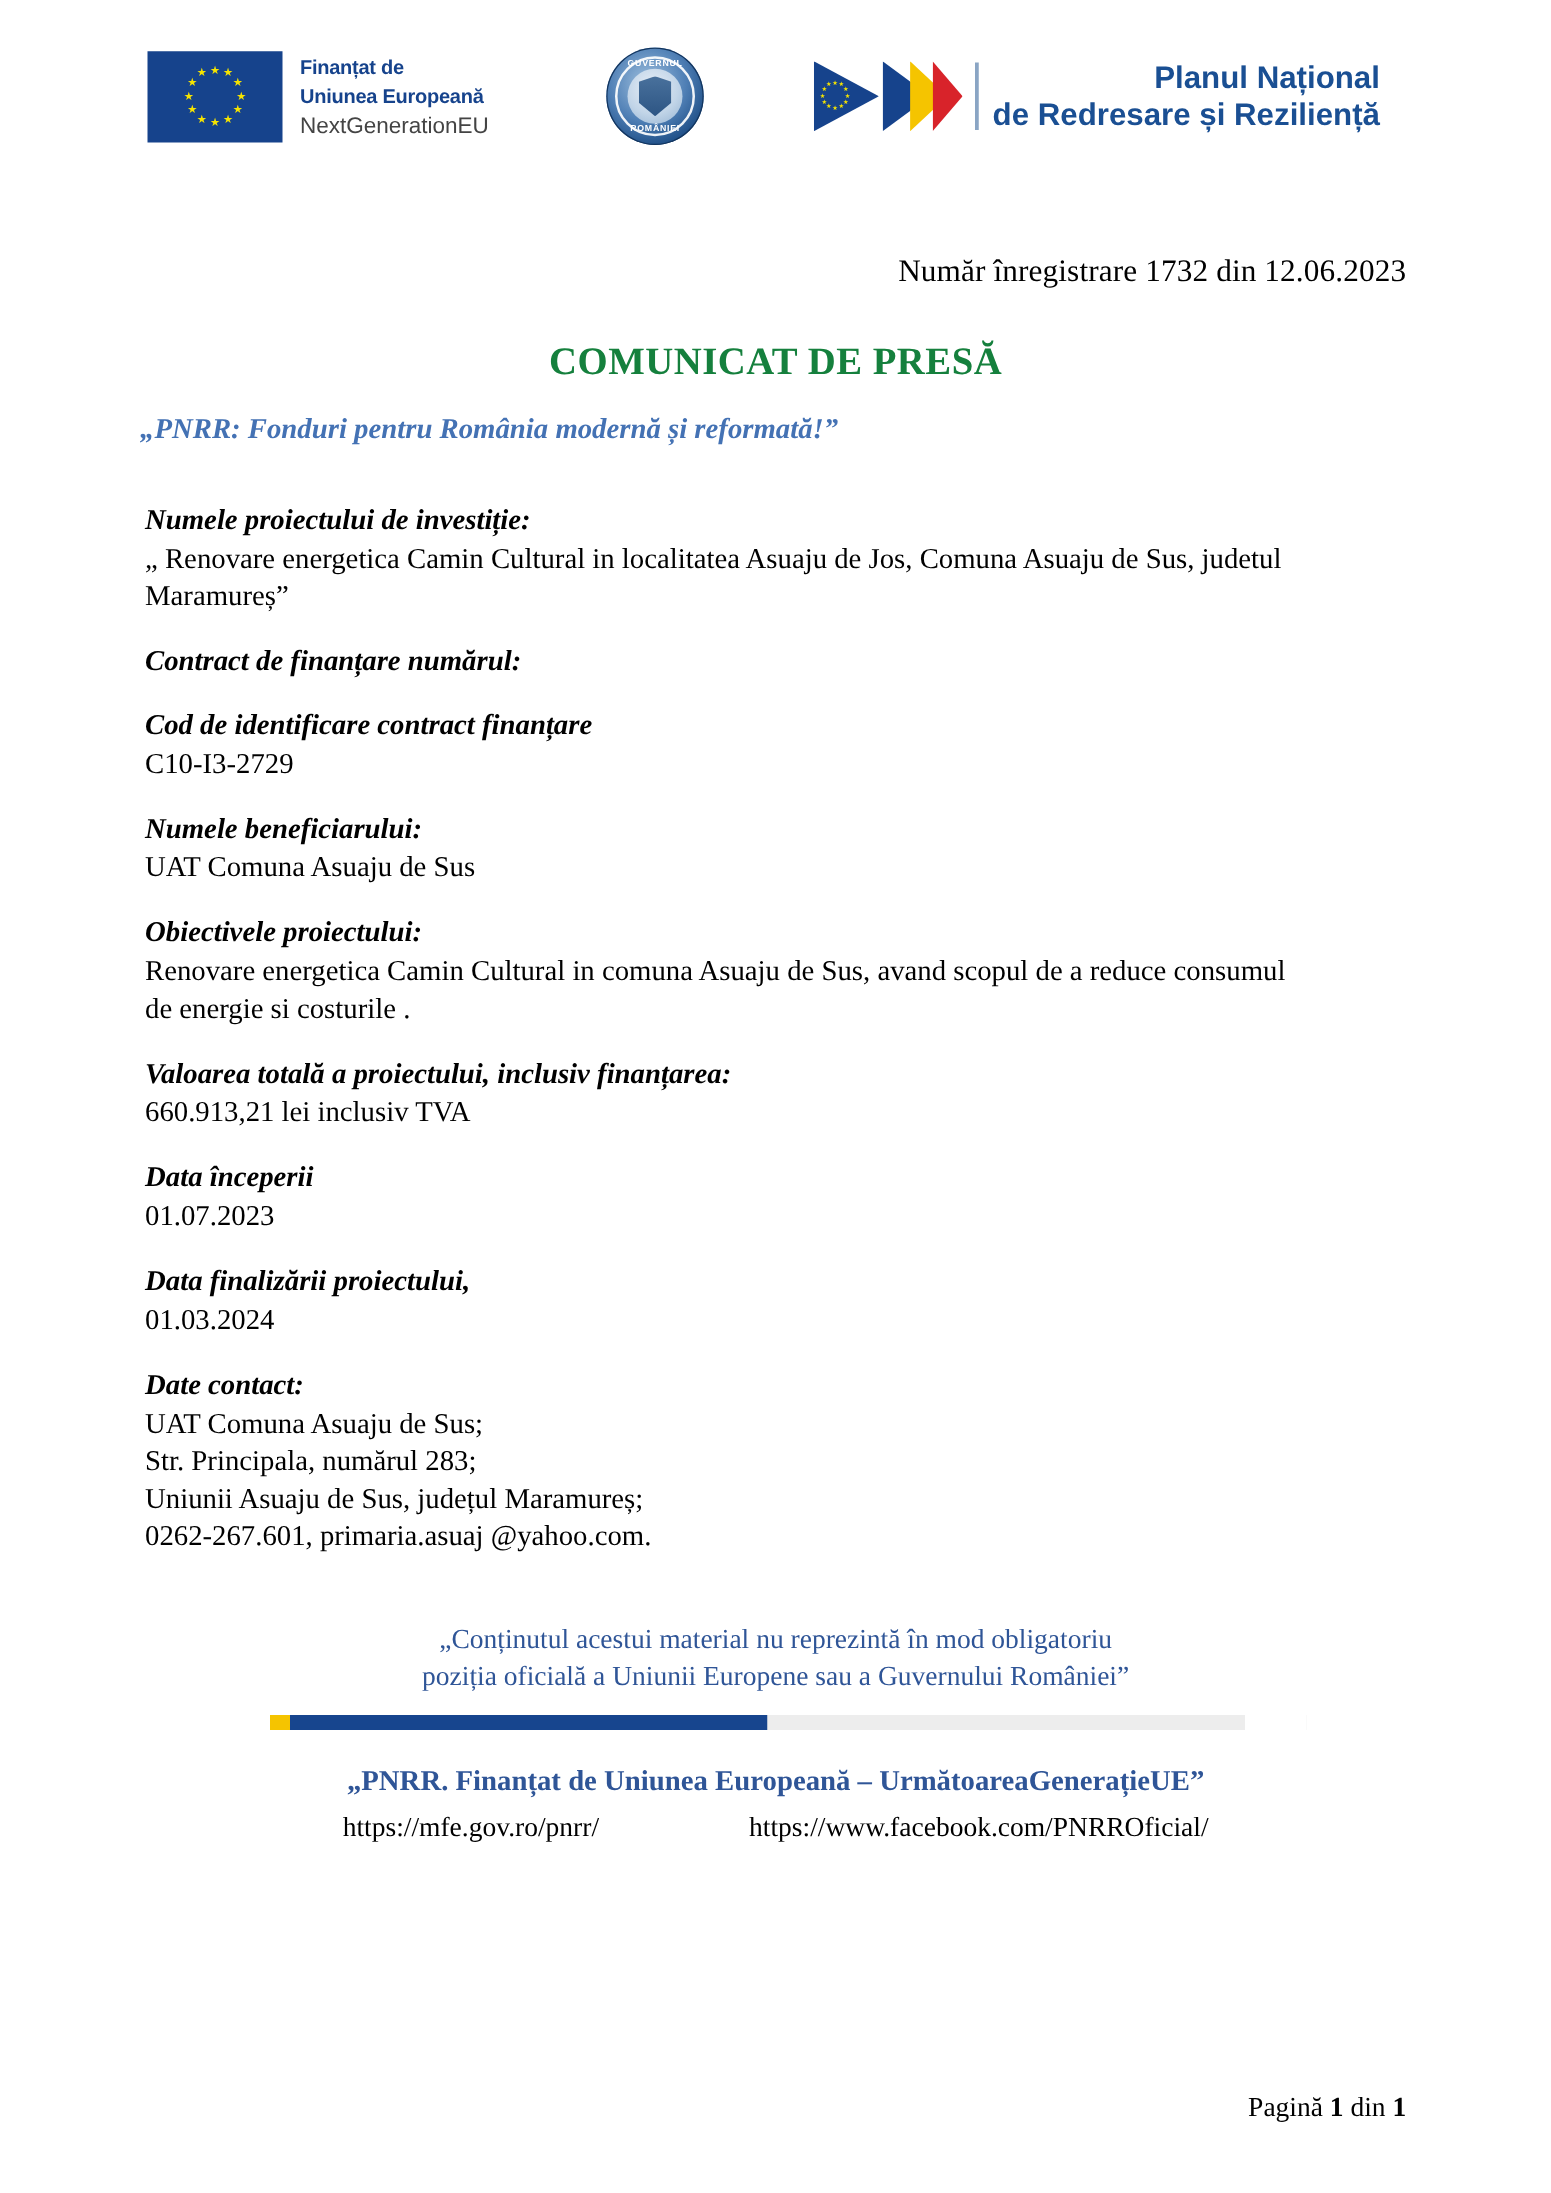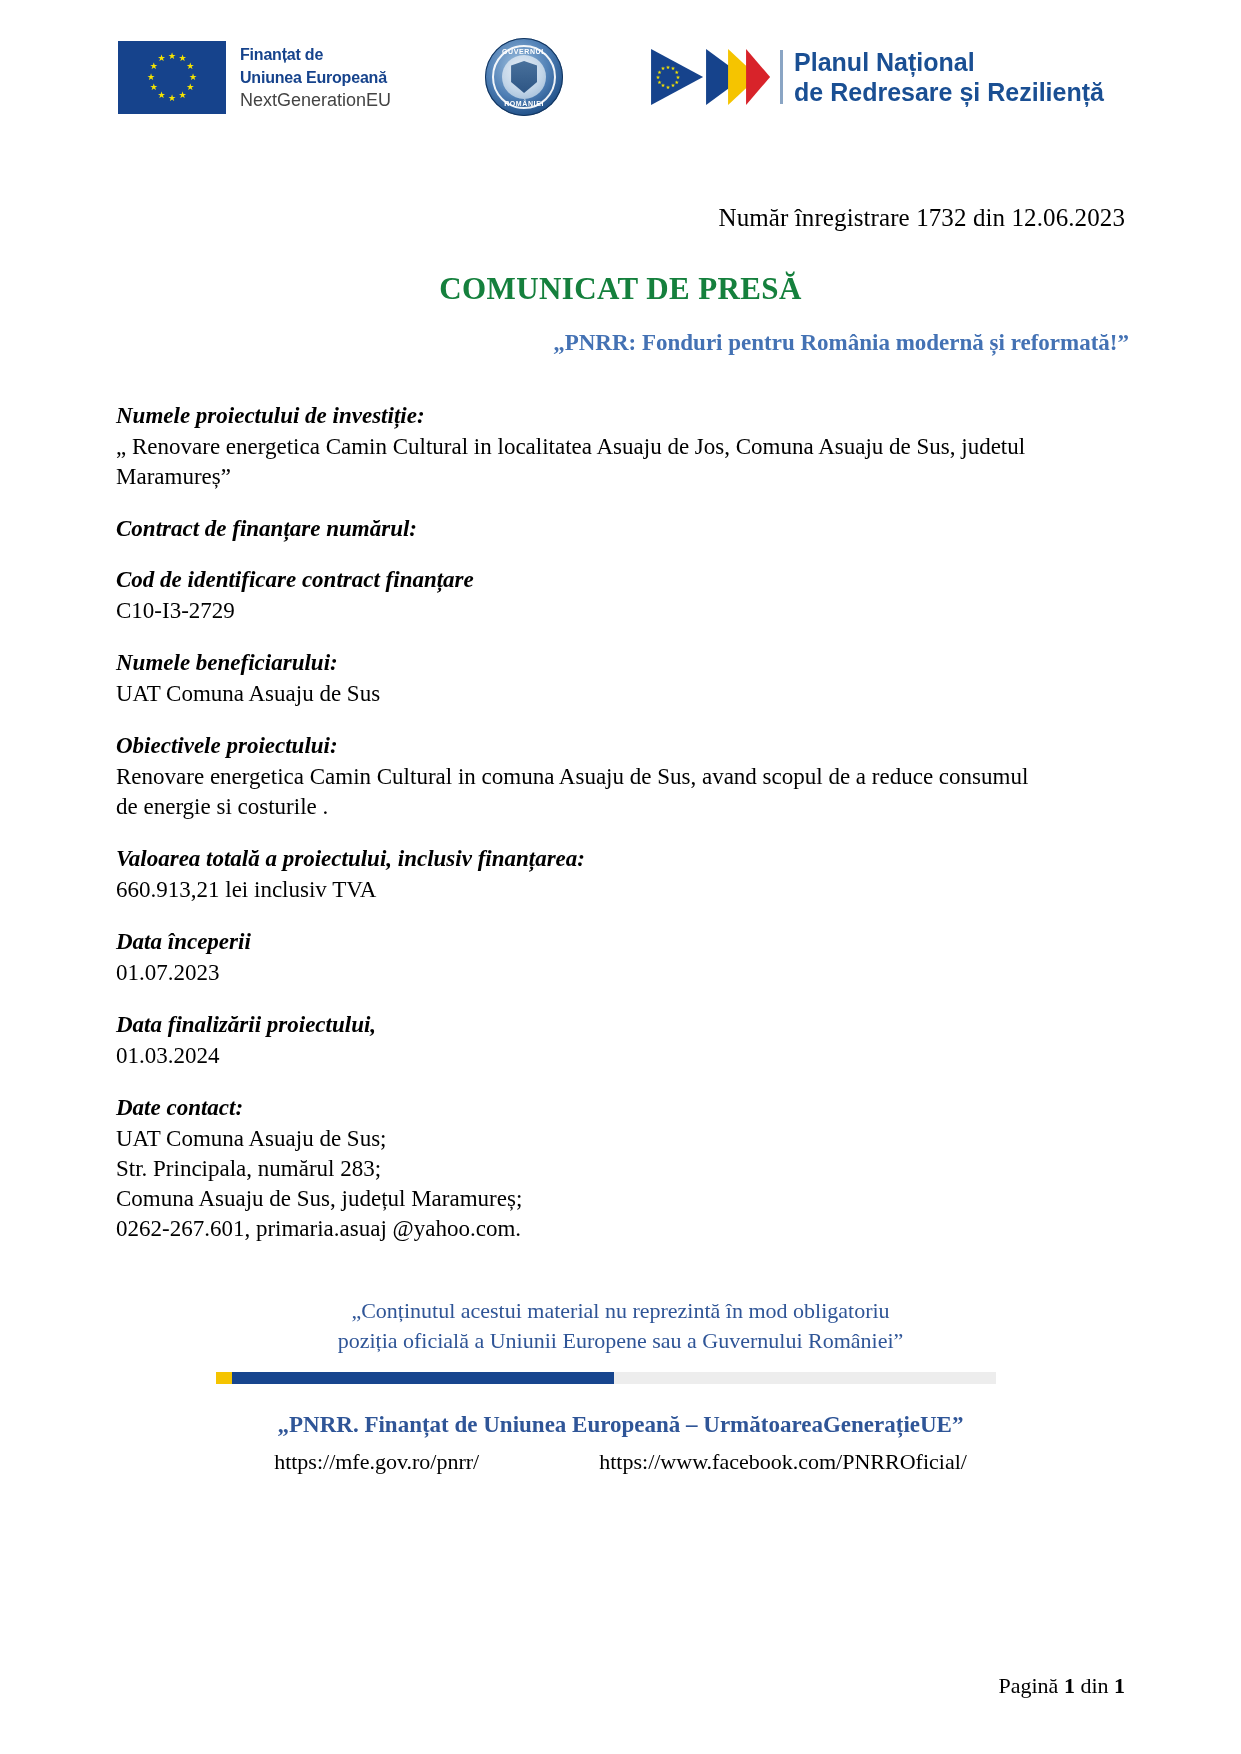--- a/index.html
+++ b/index.html
@@ -154,20 +154,21 @@
     background: #8aa5c4;
     margin: 0 11px 0 10px;
   }
   .pnrr-text {
     font-family: "Liberation Sans", "DejaVu Sans", sans-serif;
     color: #1a4f93;
     font-weight: bold;
     font-size: 25px;
     line-height: 30px;
     white-space: nowrap;
+    text-align: right;
   }
 
   
   .reg-line {
     text-align: right;
     font-size: 25px;
     line-height: 30px;
     margin-top: 83px;
     padding-right: 4px;
     letter-spacing: 0.1px;
@@ -177,26 +178,27 @@
   .doc-title {
     text-align: center;
     color: #15803d;
     font-weight: bold;
     font-size: 31px;
     line-height: 36px;
     margin-top: 38px;
     letter-spacing: 0.4px;
   }
   .doc-subtitle {
-    text-align: right;
+    text-align: left;
     color: #4472b4;
     font-weight: bold;
     font-size: 23px;
     line-height: 28px;
     margin-top: 22px;
+    font-style: italic;
   }
 
   
   .body-wrap { margin-top: 44px; padding: 0 4px; }
   .section { margin-bottom: 22px; }
   .sec-head {
     font-weight: bold;
     font-size: 23px;
     line-height: 29px;
     margin-bottom: 2px;
@@ -383,21 +385,21 @@
         <div class="sec-head">Data finalizării proiectului,</div>
         <div class="sec-body">
           <span class="ln">01.03.2024</span>
         </div>
       </div>
       <div class="section">
         <div class="sec-head">Date contact:</div>
         <div class="sec-body">
           <span class="ln">UAT Comuna Asuaju de Sus;</span>
           <span class="ln">Str. Principala, numărul 283;</span>
-          <span class="ln">Comuna Asuaju de Sus, județul Maramureș;</span>
+          <span class="ln">Uniunii Asuaju de Sus, județul Maramureș;</span>
           <span class="ln">0262-267.601, primaria.asuaj @yahoo.com.</span>
         </div>
       </div>
     </div>
 
   <div class="disclaimer">
     <span class="ln">„Conținutul acestui material nu reprezintă în mod obligatoriu</span>
     <span class="ln">poziția oficială a Uniunii Europene sau a Guvernului României”</span>
   </div>
 

